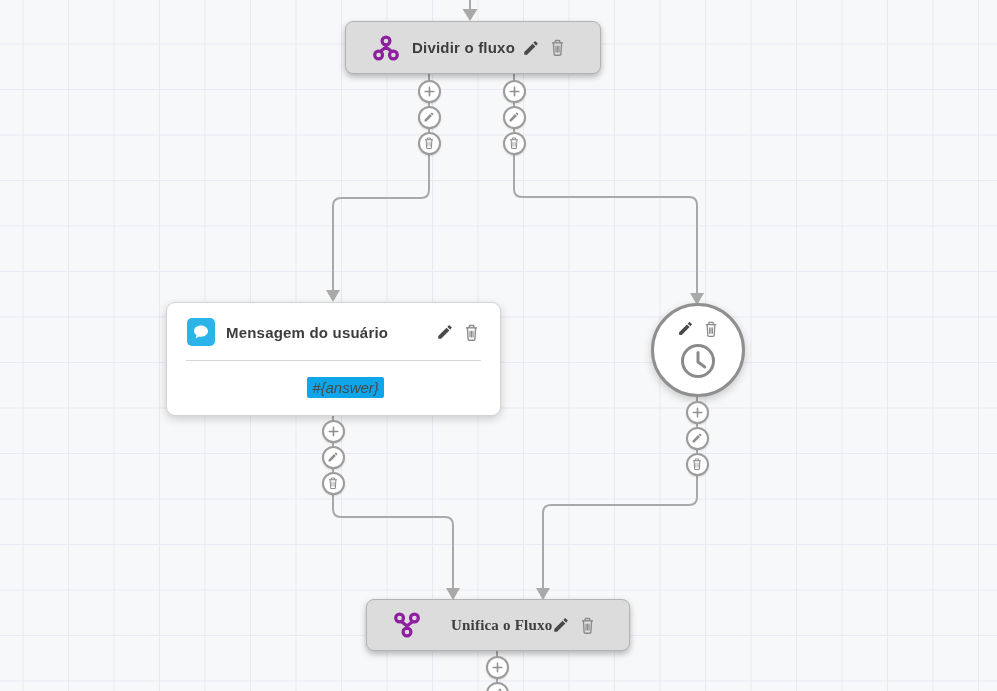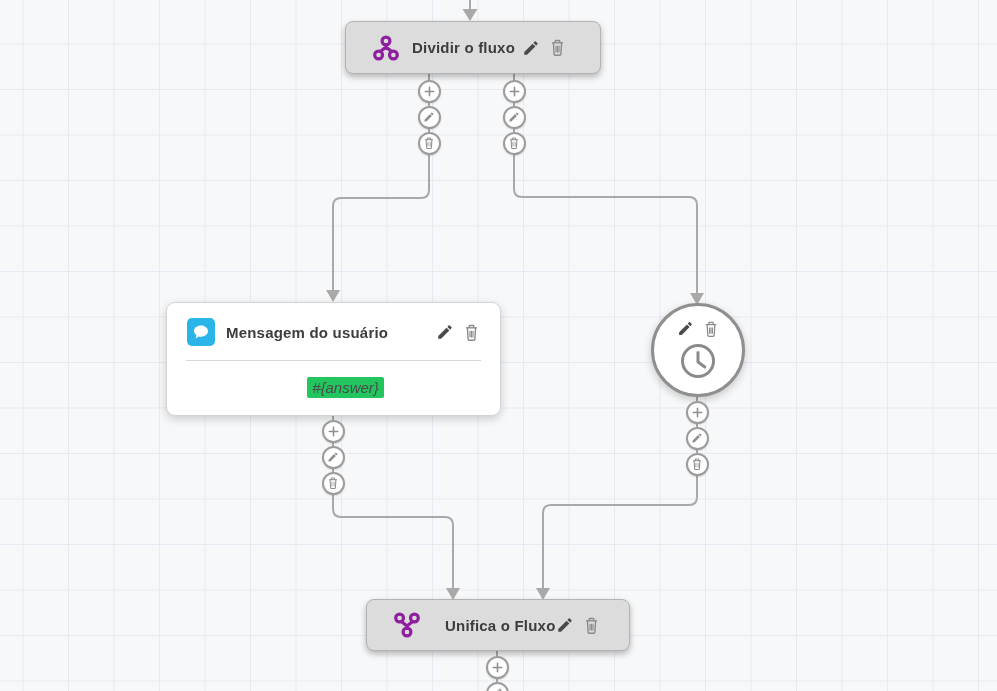--- a/index.html
+++ b/index.html
@@ -34,21 +34,21 @@
   .hactions{margin-left:auto;display:flex;align-items:center;gap:9px;}
   .hbtn{display:inline-flex;cursor:pointer;background:none;border:none;padding:0;}
 
   
   .card-header{display:flex;align-items:center;padding:15px 20px 14px 20px;}
   .card-header .nlabel{margin-left:11px;}
   .card-divider{height:1px;background:#d6d6d6;margin:0;}
   .card-body{display:flex;justify-content:center;align-items:center;height:55px;}
   .var-chip{
     font-size:15px;font-style:italic;color:#4a4a4a;
-    background:#22c55e;padding:2px 5px;border-radius:2px;margin-left:24px;
+    background:#0ea5e9;padding:2px 5px;border-radius:2px;margin-left:24px;
   }
 
   
   .circle-node{
     position:absolute;z-index:2;box-sizing:border-box;
     width:94px;height:94px;border-radius:50%;
     background:#fff;border:3px solid #8f8f8f;
     box-shadow:0 3px 8px rgba(0,0,0,.2);
     display:flex;flex-direction:column;align-items:center;
   }
@@ -175,21 +175,21 @@
     <span class="nicon">
       <svg width="28" height="28" viewBox="0 0 28 28">
         <g stroke="#8e1f9e" stroke-width="3.2" fill="none" stroke-linecap="round" stroke-linejoin="round">
           <path d="M8.7 10.7 L14 15 M19.3 10.7 L14 15 M14 15 L14 17.5"></path>
           <circle cx="6.6" cy="7" r="3.9"></circle>
           <circle cx="21.4" cy="7" r="3.9"></circle>
           <circle cx="14" cy="21" r="3.9"></circle>
         </g>
       </svg>
     </span>
-    <span class="nlabel" style="margin-left:24px;">Unifica o Fluxo</span>
+    <span class="nlabel" style="margin-left:30px;font-family:Liberation Serif, serif;">Unifica o Fluxo</span>
     <span class="hactions">
       <button class="hbtn">
         <svg width="18" height="18" viewBox="0 0 24 24" fill="#4a4a4a">
           <path d="M3 17.25V21h3.75L17.81 9.94l-3.75-3.75L3 17.25zM20.71 7.04a.996.996 0 0 0 0-1.41l-2.34-2.34a.996.996 0 0 0-1.41 0l-1.83 1.83 3.75 3.75 1.41-1.83z"></path>
         </svg>
       </button>
       <button class="hbtn">
         <svg width="17" height="19" viewBox="0 0 20 22" stroke="#8a8a8a" fill="none" stroke-width="1.6">
           <path d="M3.5 5.5 h13"></path>
           <path d="M7.3 5.3 V3.6 c0-.5 .4-.9 .9-.9 h3.6 c.5 0 .9 .4 .9 .9 V5.3"></path>

